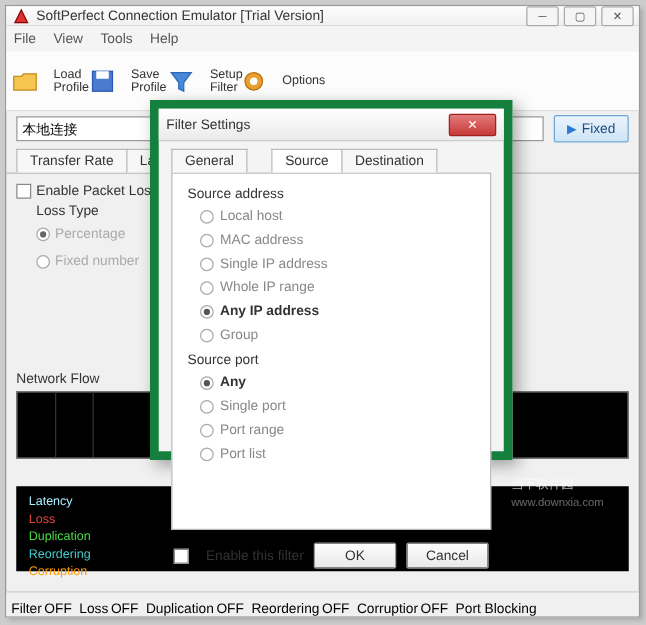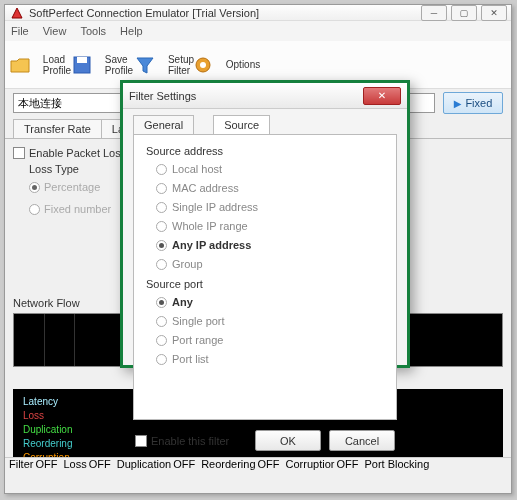--- a/index.html
+++ b/index.html
@@ -47,46 +47,46 @@
 .netflow::after { left: 60px; }
 
 .footer-black { position: absolute; left: 8px; right: 8px; bottom: 36px; height: 68px; background: #000; padding: 6px 10px; }
 .footer-black div { font-size: 10px; line-height: 14px; }
 .fl-latency { color: #aef; }
 .fl-loss { color: #d44; }
 .fl-dup { color: #4d4; }
 .fl-reorder { color: #4cc; }
 .fl-corrupt { color: #f90; }
 
-.status-bar { position: absolute; left: 0; right: 0; bottom: 0; height: 36px; background: #f0f0f0; display: flex; align-items: flex-start; padding: 0 4px; border-top: 1px solid #ccc; font-size: 10px; }
+.status-bar { position: absolute; left: 0; right: 0; bottom: 0; height: 20px; background: #f0f0f0; display: flex; align-items: flex-end; padding: 0 4px; border-top: 1px solid #ccc; font-size: 10px; }
 .status-bar span { margin-right: 2px; }
 .status-bar .off { margin-right: 6px; }
 
 .watermark { position: absolute; right: 20px; bottom: 48px; color: rgba(255,255,255,0.7); font-size: 11px; }
 .watermark .sub { color: rgba(255,255,255,0.4); font-size: 9px; }
 
 
-.modal { position: absolute; left: 120px; top: 80px; width: 290px; height: 288px; background: #f4f4f4; border: 3px solid #15803d; box-shadow: 4px 4px 12px rgba(0,0,0,0.35); }
+.modal { position: absolute; left: 120px; top: 80px; width: 290px; height: 288px; background: #f4f4f4; border: 7px solid #15803d; box-shadow: 4px 4px 12px rgba(0,0,0,0.35); }
 .modal .m-title { height: 26px; background: linear-gradient(#fff,#eaeaea); display: flex; align-items: center; padding: 0 6px; border-bottom: 1px solid #ccc; }
 .modal .m-title .txt { flex: 1; color: #333; }
 .modal .m-close { width: 38px; height: 18px; background: linear-gradient(#e27a7a,#c83a3a); border: 1px solid #a02020; border-radius: 2px; color: #fff; display: flex; align-items: center; justify-content: center; font-size: 10px; }
 
 .modal .m-tabs { display: flex; padding: 6px 10px 0 10px; }
 .m-tab { padding: 3px 10px; border: 1px solid #bbb; background: #f7f7f7; margin-right: -1px; color: #333; border-bottom: none; }
 .m-tab.active { background: #fff; position: relative; z-index: 2; margin-left: 20px; }
 .m-tab-body { margin: 0 10px 6px 10px; border: 1px solid #bbb; background: #fff; height: 286px; padding: 10px 12px; }
 
 .grp-label { color: #333; margin-bottom: 6px; }
 .m-radio-row { display: flex; align-items: center; gap: 5px; margin-bottom: 7px; color: #888; margin-left: 10px; }
 .m-radio { width: 11px; height: 11px; border: 1px solid #aaa; border-radius: 50%; background: #fff; display: inline-flex; align-items: center; justify-content: center; }
 .m-radio.sel::after { content: ""; width: 5px; height: 5px; background: #555; border-radius: 50%; }
 .m-radio-row.sel { color: #333; font-weight: bold; }
 
 .m-footer { display: flex; align-items: center; padding: 4px 12px; gap: 8px; }
-.m-footer .chk-row { display: flex; align-items: center; gap: 4px; flex: 1; color: #333; }
+.m-footer .chk-row { display: flex; align-items: center; gap: 4px; flex: 1; color: #333; justify-content: space-between; }
 .m-btn { width: 66px; height: 21px; border: 1px solid #999; background: linear-gradient(#fdfdfd,#e8e8e8); border-radius: 2px; display: flex; align-items: center; justify-content: center; color: #333; }
 </style>
 </head>
 <body>
 
 <div class="main-window">
   <div class="titlebar">
     <span class="app-icon">
       <svg width="14" height="14">
           <path d="M2 12 L7 2 L12 12 Z" fill="#d33" stroke="#800" stroke-width="1"></path>
@@ -171,20 +171,24 @@
 
   <div class="nf-label">Network Flow</div>
   <div class="netflow"></div>
 
   <div class="footer-black">
     <div class="fl-latency">Latency</div>
     <div class="fl-loss">Loss</div>
     <div class="fl-dup">Duplication</div>
     <div class="fl-reorder">Reordering</div>
     <div class="fl-corrupt">Corruption</div>
+    <div class="watermark">
+      <div>当下软件园</div>
+      <div class="sub">www.downxia.com</div>
+    </div>
   </div>
 
   <div class="status-bar">
     <span>Filter</span>
       <span class="off">OFF</span>
     <span>Loss</span>
       <span class="off">OFF</span>
     <span>Duplication</span>
       <span class="off">OFF</span>
     <span>Reordering</span>
@@ -196,20 +200,21 @@
 </div>
 
 <div class="modal">
   <div class="m-title">
     <span class="txt">Filter Settings</span>
     <div class="m-close">✕</div>
   </div>
   <div class="m-tabs">
     <div class="m-tab">General</div>
     <div class="m-tab active">Source</div>
+    <div class="m-tab">Destination</div>
   </div>
   <div class="m-tab-body">
     <div class="grp-label">Source address</div>
     <div class="m-radio-row">
         <span class="m-radio"></span>
         <span>Local host</span>
       </div>
     <div class="m-radio-row">
         <span class="m-radio"></span>
         <span>MAC address</span>

